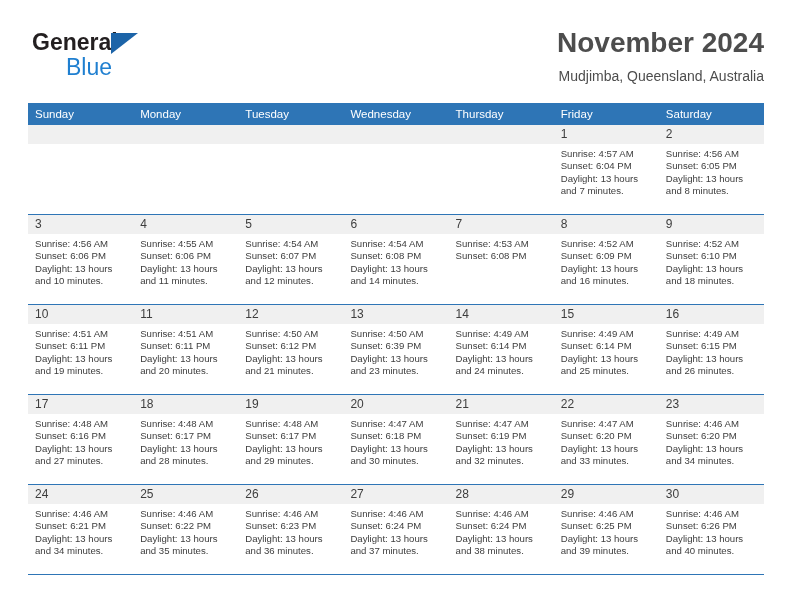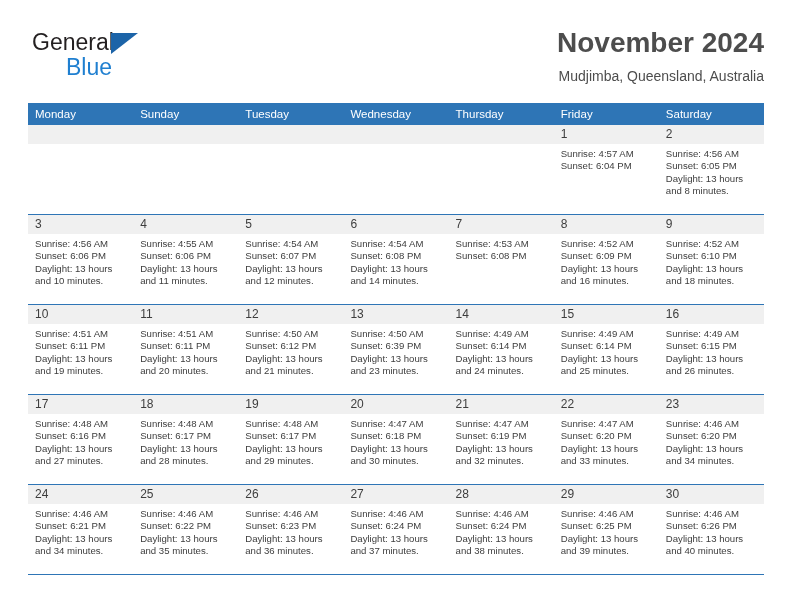--- a/index.html
+++ b/index.html
@@ -37,20 +37,21 @@
     width: 200px;
     height: 56px;
   }
   .brand-line1 {
     position: relative;
     font-size: 23px;
     line-height: 25px;
     color: #231f20;
     letter-spacing: 0px;
     white-space: nowrap;
+    font-weight: bold;
   }
   .brand-line2 {
     font-size: 23px;
     line-height: 25px;
     color: #1f7fd0;
     padding-left: 34px;
     white-space: nowrap;
   }
   .brand-tri {
     position: absolute;
@@ -163,22 +164,22 @@
 
     <div class="titles">
       <h1 class="cal-title">November 2024</h1>
       <div class="cal-sub">Mudjimba, Queensland, Australia</div>
     </div>
 
   </div>
 
   <div class="calendar">
     <div class="dow-row" id="dow-row">
+        <div class="dow">Sunday</div>
         <div class="dow">Monday</div>
-        <div class="dow">Sunday</div>
         <div class="dow">Tuesday</div>
         <div class="dow">Wednesday</div>
         <div class="dow">Thursday</div>
         <div class="dow">Friday</div>
         <div class="dow">Saturday</div>
       </div>
     <div id="weeks-container">
         <div class="week">
           <div class="day empty">
             <div class="daynum"></div>
@@ -193,20 +194,21 @@
             <div class="daynum"></div>
           </div>
           <div class="day empty">
             <div class="daynum"></div>
           </div>
           <div class="day filled">
             <div class="daynum">1</div>
             <div class="info">
               <div>Sunrise: 4:57 AM</div>
               <div>Sunset: 6:04 PM</div>
+              <div class="wrap2">Daylight: 13 hours and 7 minutes.</div>
             </div>
           </div>
           <div class="day filled">
             <div class="daynum">2</div>
             <div class="info">
               <div>Sunrise: 4:56 AM</div>
               <div>Sunset: 6:05 PM</div>
               <div class="wrap2">Daylight: 13 hours and 8 minutes.</div>
             </div>
           </div>

